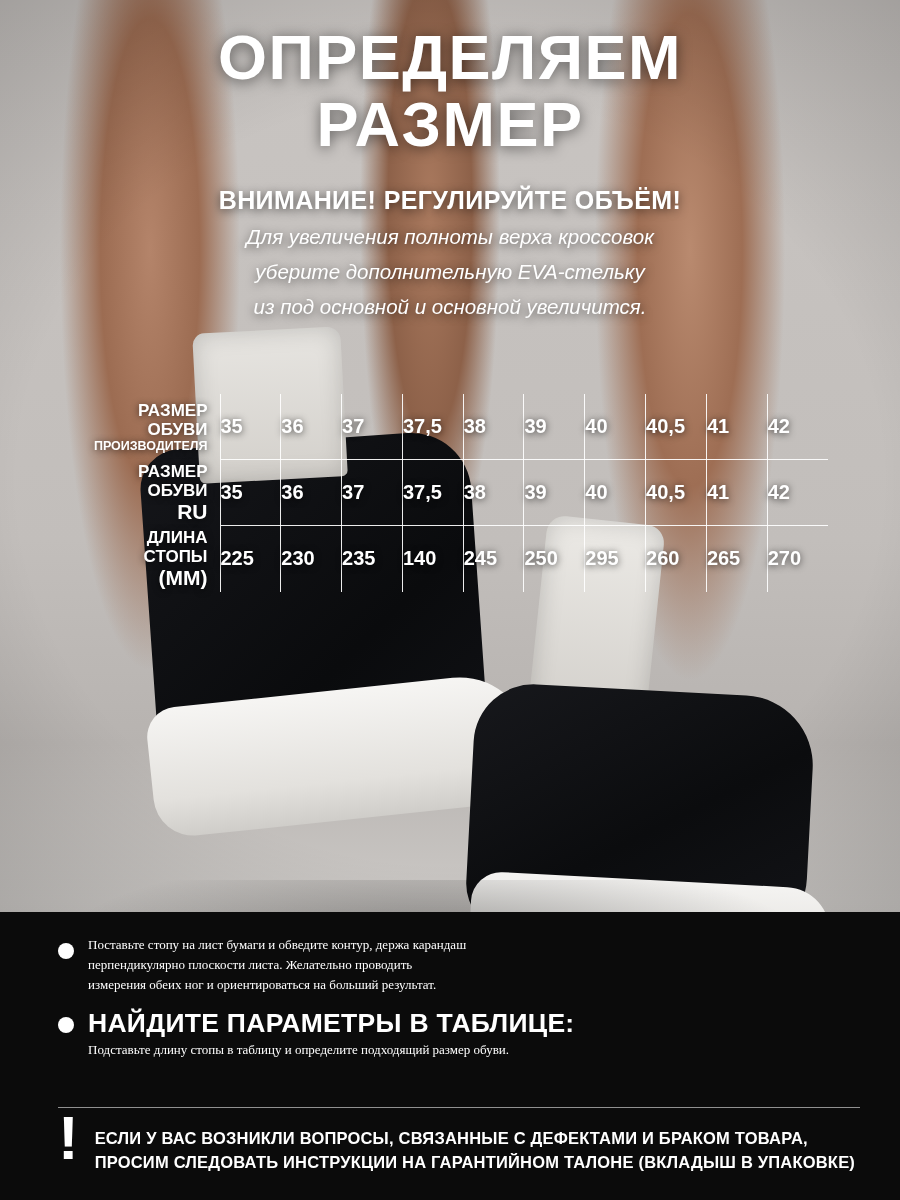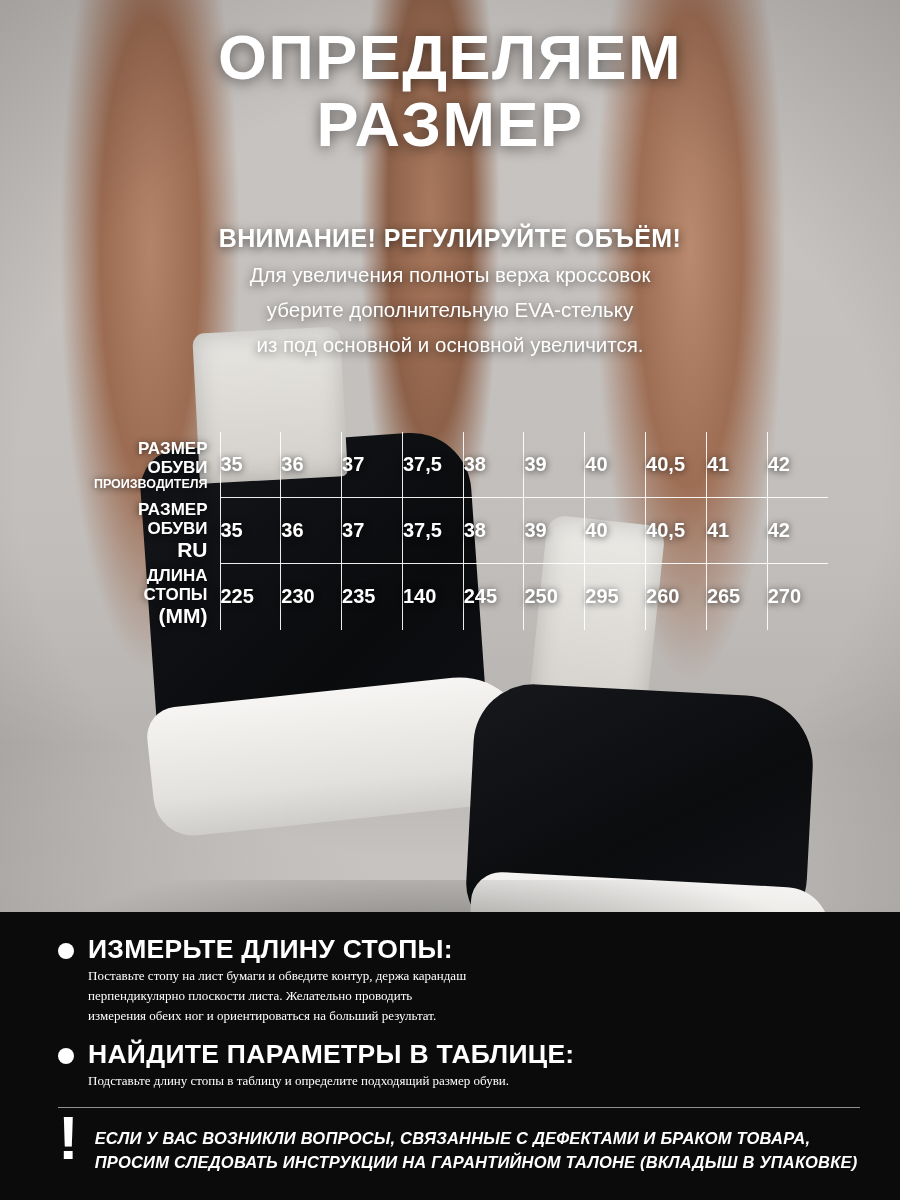--- a/index.html
+++ b/index.html
@@ -79,30 +79,31 @@
   
   .content { position:relative; z-index:5; }
 
   .title-block { text-align:center; padding-top:24px; }
   .title-line {
     font-size:63px; font-weight:700; letter-spacing:1.5px;
     line-height:1.06; text-transform:uppercase;
     text-shadow:0 2px 14px rgba(0,0,0,0.55);
   }
 
-  .notice { text-align:center; margin-top:66px; }
+  .notice { text-align:center; margin-top:28px; }
   .notice-head {
     font-size:25px; font-weight:700; letter-spacing:0.4px;
     text-transform:uppercase;
     text-shadow:0 2px 10px rgba(0,0,0,0.6);
   }
   .notice-body {
     margin-top:8px;
     font-size:20.5px; line-height:1.32; font-weight:400;
     text-shadow:0 2px 10px rgba(0,0,0,0.6);
+    font-style:italic;
   }
 
   
   .table-wrap { margin-top:74px; padding:0 72px; }
   table.size-table {
     width:100%;
     border-collapse:collapse;
     table-layout:fixed;
   }
   table.size-table td {
@@ -156,21 +157,20 @@
     display:flex; align-items:flex-start; gap:16px;
   }
   .excl {
     font-size:62px; line-height:0.82; font-weight:700;
     color:#ffffff; flex:0 0 auto; margin-top:-4px;
   }
   .footer-text {
     font-size:16.5px; line-height:1.42; font-weight:700;
     letter-spacing:0.2px; text-transform:uppercase;
     margin-top:10px;
-    font-style:italic;
   }
   .divider {
     position:absolute; left:58px; right:40px; bottom:92px;
     height:1px; background:rgba(255,255,255,0.55);
   }
 </style>
 </head>
 <body>
 
 <div id="page">
@@ -255,21 +255,20 @@
         </tbody>
       </table>
     </div>
   </div>
 
   <div class="lower">
 
     <div class="bullet-row">
       <div class="dot"></div>
       <div>
-        <div class="head-line">ИЗМЕРЬТЕ ДЛИНУ СТОПЫ:</div>
         <div class="body-line">Поставьте стопу на лист бумаги и обведите контур, держа карандаш</div>
         <div class="body-line">перпендикулярно плоскости листа. Желательно проводить</div>
         <div class="body-line">измерения обеих ног и ориентироваться на больший результат.</div>
       </div>
     </div>
 
     <div class="bullet-row block-2">
       <div class="dot"></div>
       <div>
         <div class="head-line">НАЙДИТЕ ПАРАМЕТРЫ В ТАБЛИЦЕ:</div>

